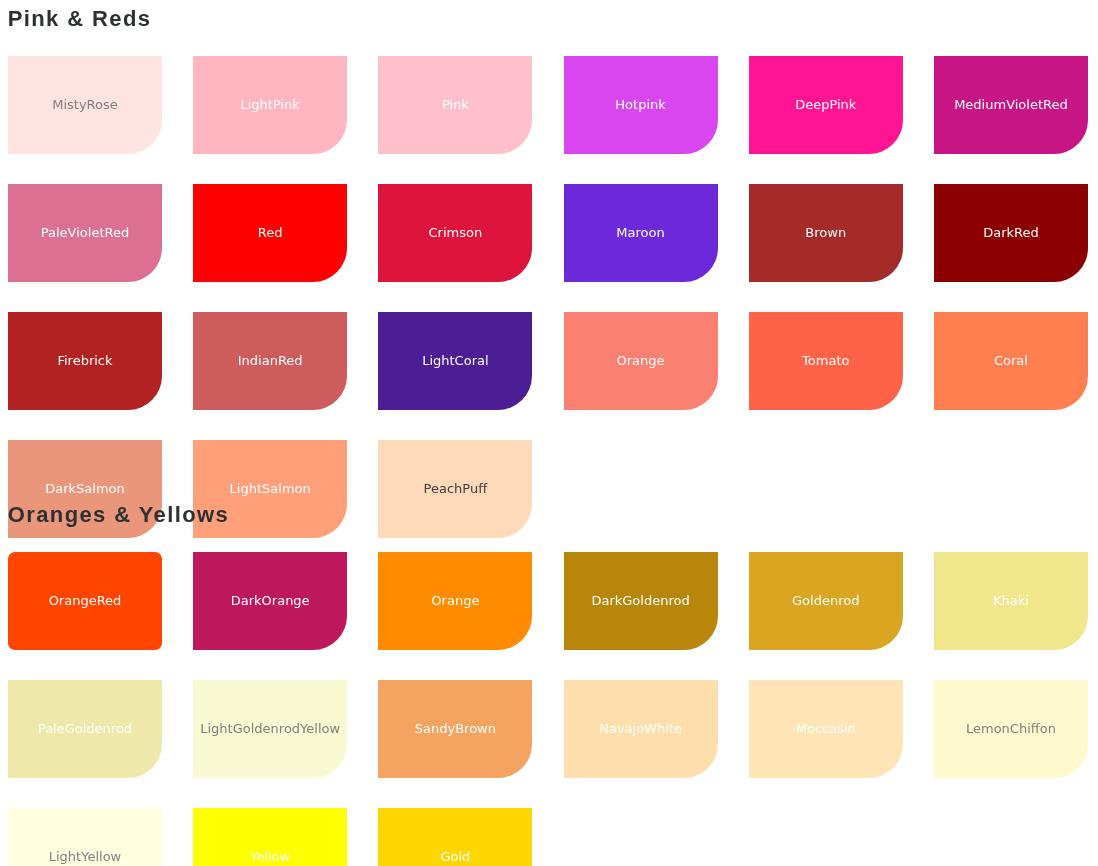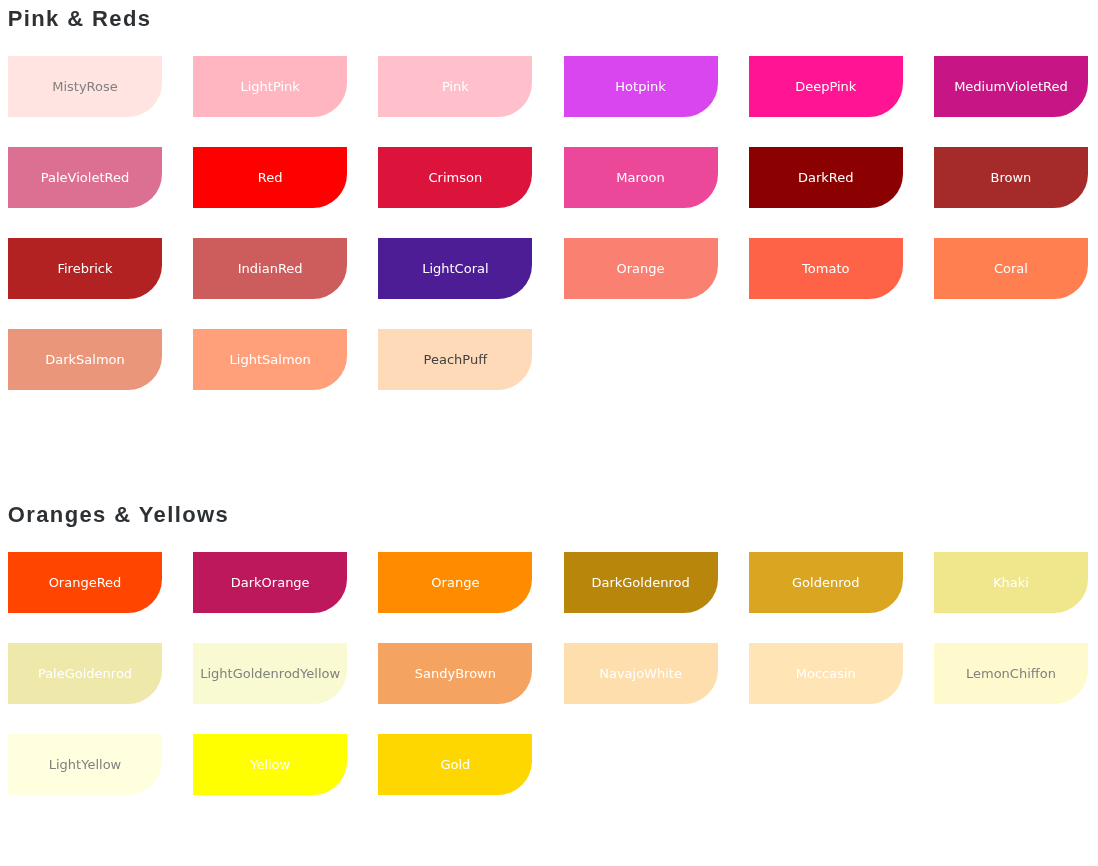--- a/index.html
+++ b/index.html
@@ -42,21 +42,21 @@
   }
   .grid {
     position: absolute;
     left: 8px;
     display: grid;
     grid-template-columns: repeat(6, 154px);
     column-gap: 31.2px;
     row-gap: 30px;
   }
   .swatch {
-    height: 61px;
+    height: 98px;
     border-radius: 0 0 34px 0;
     display: flex;
     align-items: center;
     justify-content: center;
     font-family: "DejaVu Sans", sans-serif;
     font-size: 13px;
     line-height: 1;
   }
   .swatch .label {
     opacity: 0.999;
@@ -100,28 +100,28 @@
       </div>
       <div class="swatch" style="background-color: rgb(219, 112, 147); color: rgb(255, 255, 255);">
         <span class="label">PaleVioletRed</span>
       </div>
       <div class="swatch" style="background-color: rgb(255, 0, 0); color: rgb(255, 255, 255);">
         <span class="label">Red</span>
       </div>
       <div class="swatch" style="background-color: rgb(220, 20, 60); color: rgb(255, 255, 255);">
         <span class="label">Crimson</span>
       </div>
-      <div class="swatch" style="background-color: #ec4899; color: rgb(255, 255, 255);">
+      <div class="swatch" style="background-color: #6d28d9; color: rgb(255, 255, 255);">
         <span class="label">Maroon</span>
+      </div>
+      <div class="swatch" style="background-color: rgb(165, 42, 42); color: rgb(255, 255, 255);">
+        <span class="label">Brown</span>
       </div>
       <div class="swatch" style="background-color: rgb(139, 0, 0); color: rgb(255, 255, 255);">
         <span class="label">DarkRed</span>
-      </div>
-      <div class="swatch" style="background-color: rgb(165, 42, 42); color: rgb(255, 255, 255);">
-        <span class="label">Brown</span>
       </div>
       <div class="swatch" style="background-color: rgb(178, 34, 34); color: rgb(255, 255, 255);">
         <span class="label">Firebrick</span>
       </div>
       <div class="swatch" style="background-color: rgb(205, 92, 92); color: rgb(255, 255, 255);">
         <span class="label">IndianRed</span>
       </div>
       <div class="swatch" style="background-color: #4c1d95; color: rgb(255, 255, 255);">
         <span class="label">LightCoral</span>
       </div>
@@ -141,21 +141,21 @@
         <span class="label">LightSalmon</span>
       </div>
       <div class="swatch" style="background-color: rgb(255, 218, 185); color: #404040;">
         <span class="label">PeachPuff</span>
       </div>
     </div>
   </section>
   <section class="section section-2">
     <h2 class="section-title" style="color: rgb(45, 49, 52);">Oranges &amp; Yellows</h2>
     <div class="grid">
-      <div class="swatch" style="background-color: rgb(255, 69, 0); color: rgb(255, 255, 255);">
+      <div class="swatch" style="background-color: rgb(255, 69, 0); color: rgb(255, 255, 255); border-radius: 7px;">
         <span class="label">OrangeRed</span>
       </div>
       <div class="swatch" style="background-color: #be185d; color: rgb(255, 255, 255);">
         <span class="label">DarkOrange</span>
       </div>
       <div class="swatch" style="background-color: rgb(255, 140, 0); color: rgb(255, 255, 255);">
         <span class="label">Orange</span>
       </div>
       <div class="swatch" style="background-color: rgb(184, 134, 11); color: rgb(255, 255, 255);">
         <span class="label">DarkGoldenrod</span>

